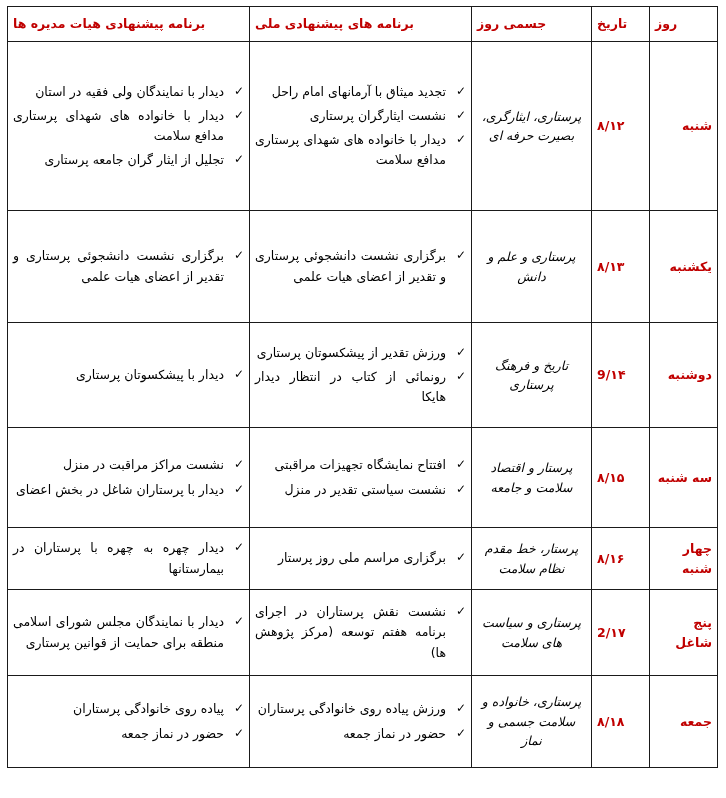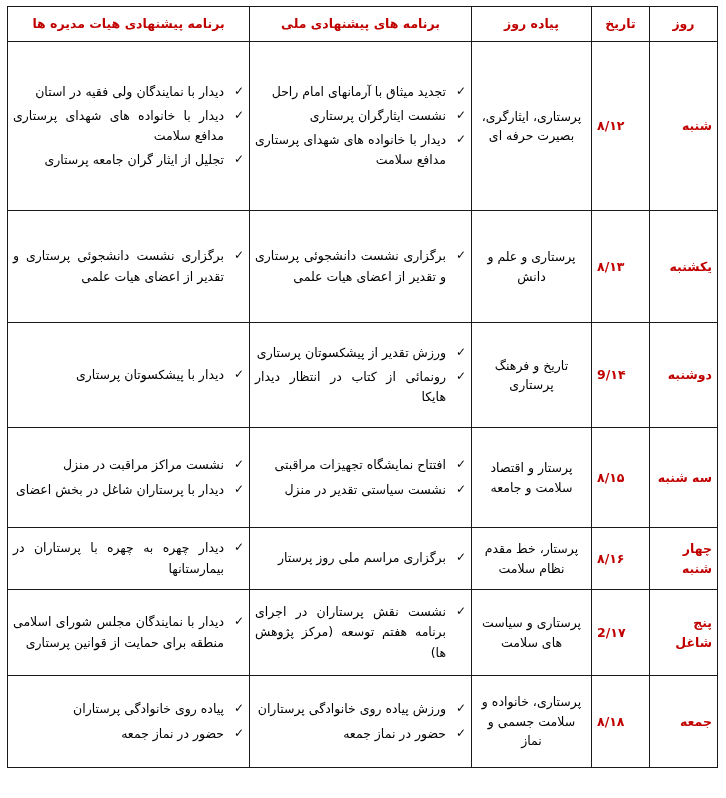--- a/index.html
+++ b/index.html
@@ -36,41 +36,42 @@
   col.c-day   { width: 68px; }
   col.c-date  { width: 58px; }
   col.c-title { width: 120px; }
   col.c-nat   { width: 222px; }
   col.c-board { width: 242px; }
 
   thead th {
     color: #c00000;
     font-weight: bold;
     font-size: 13px;
-    text-align: center;
+    text-align: left;
     padding: 6px 4px;
     height: 26px;
   }
   td.day-cell {
     font-weight: bold;
     color: #c00000;
     font-size: 12.5px;
   }
   td.date-cell {
     text-align: left;
     font-weight: bold;
     color: #c00000;
     font-size: 13px;
     letter-spacing: 0.5px;
   }
   td.title-cell {
     text-align: center;
     color: #000000;
     font-size: 12.5px;
     line-height: 1.7;
+    font-style: italic;
   }
   td.list-cell {
     text-align: right;
     padding: 6px 4px 6px 4px;
   }
   ul.ticks {
     margin: 0;
     padding: 0;
     list-style: none;
   }
@@ -109,21 +110,21 @@
       <col class="c-day">
       <col class="c-date">
       <col class="c-title">
       <col class="c-nat">
       <col class="c-board">
     </colgroup>
     <thead>
       <tr>
         <th>روز</th>
         <th>تاریخ</th>
-        <th>پیاده روز</th>
+        <th>جسمی روز</th>
         <th>برنامه های پیشنهادی ملی</th>
         <th>برنامه پیشنهادی هیات مدیره ها</th>
       </tr>
     </thead>
     <tbody>
 
       <tr class="row-tall">
         <td class="day-cell">شنبه</td>
         <td class="date-cell">۸/۱۲</td>
         <td class="title-cell">پرستاری، ایثارگری، بصیرت حرفه ای</td>

